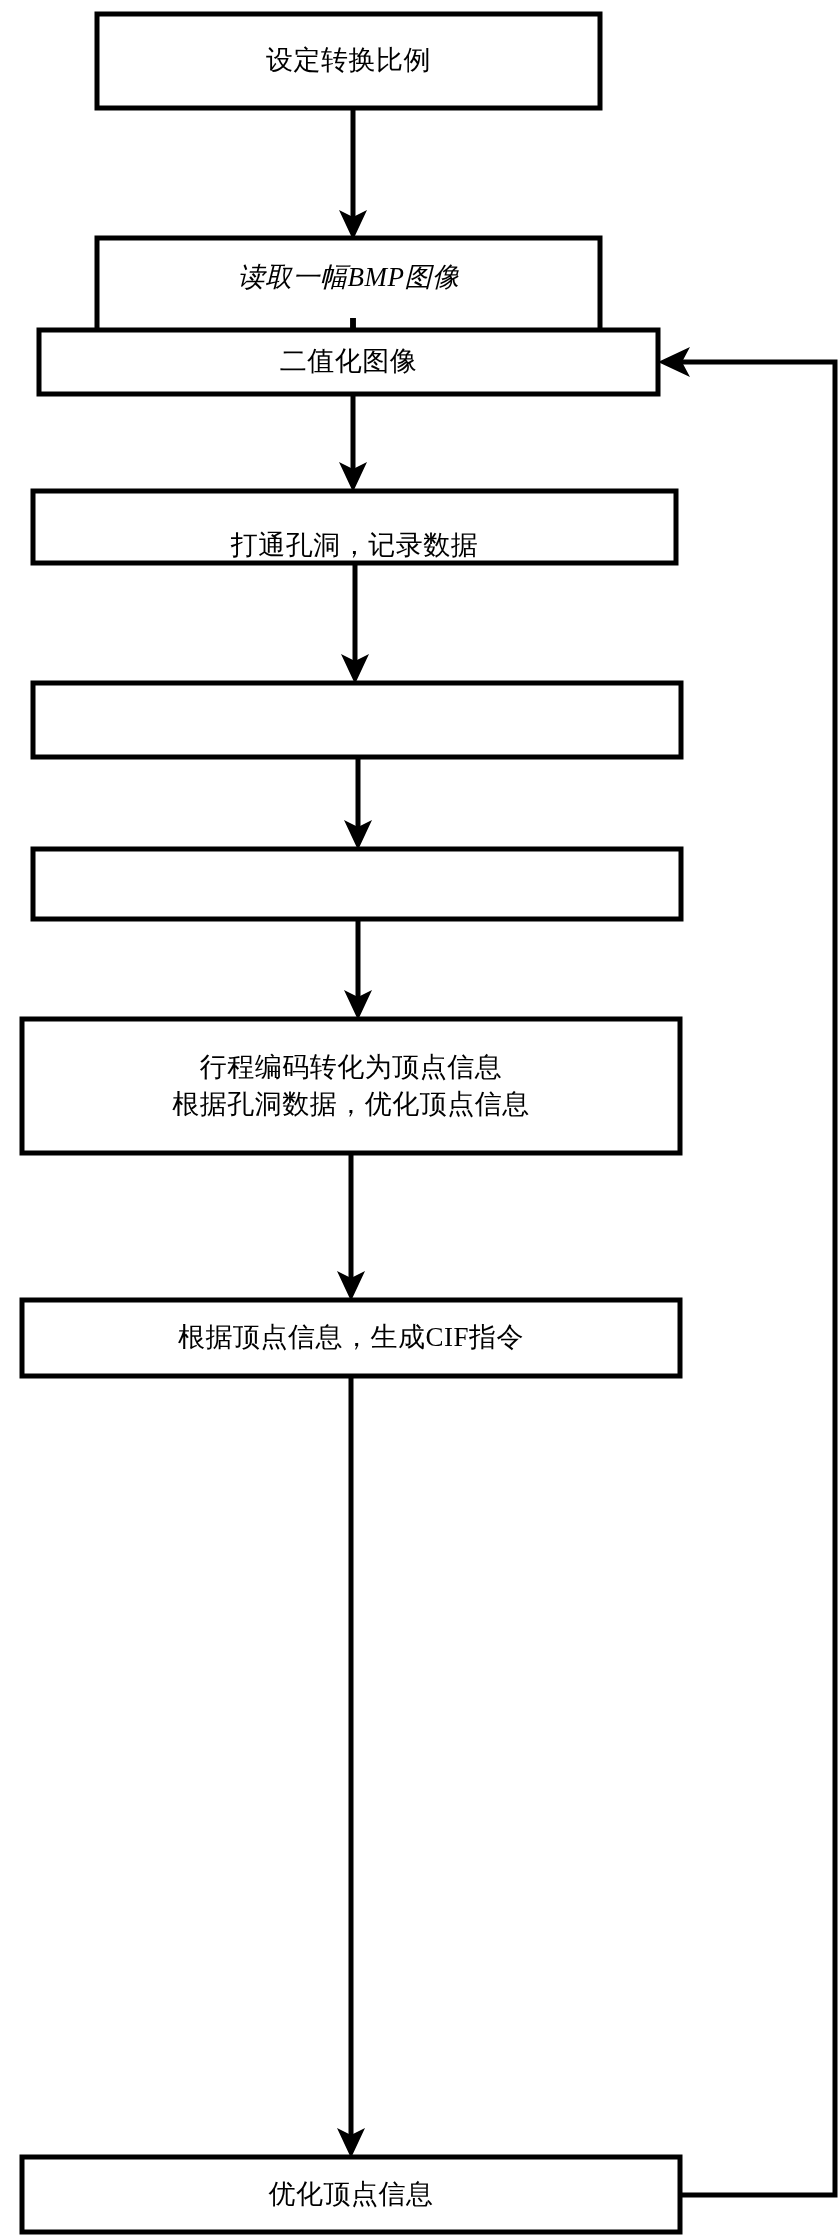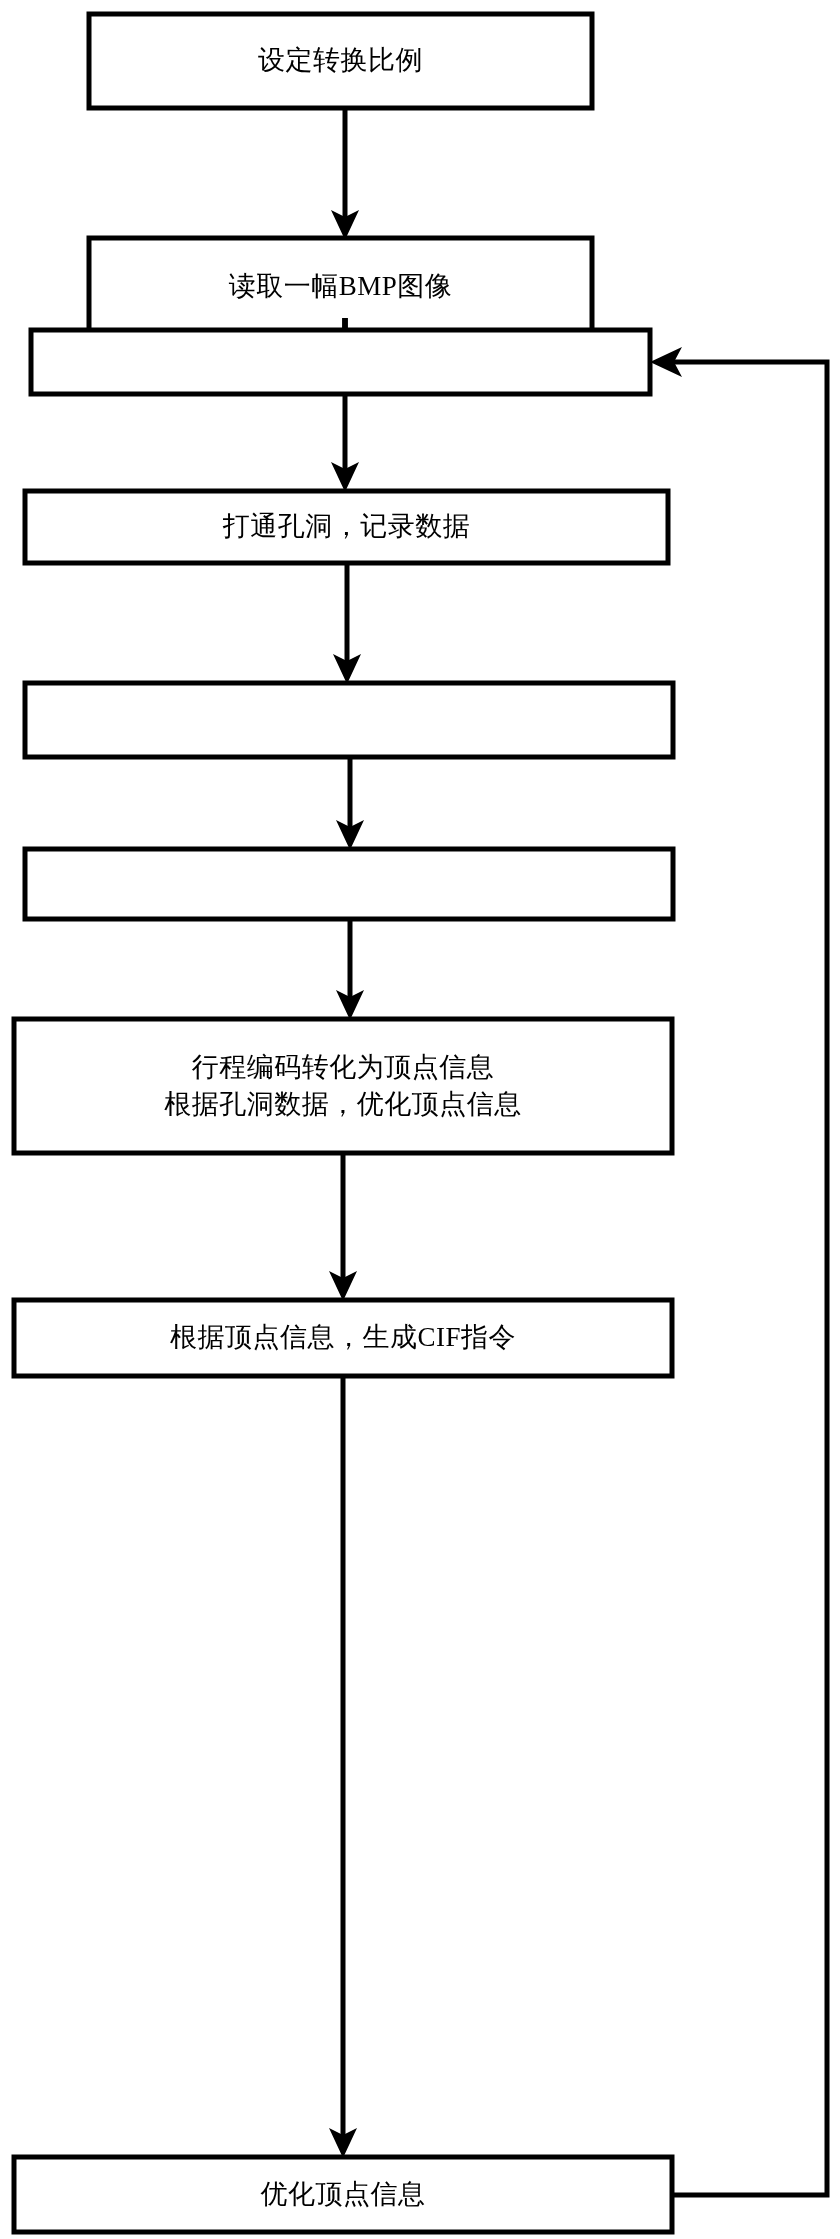--- a/index.html
+++ b/index.html
@@ -11,20 +11,21 @@
     width: 840px;
     height: 2239px;
     font-family: "Liberation Serif", "DejaVu Serif", serif;
     overflow: hidden;
   }
   #flow-root {
     position: relative;
     width: 685px;
     height: 2239px;
     background: #ffffff;
+    margin-left: 8px;
   }
   #flow-svg {
     position: absolute;
     top: 0;
     left: 0;
     width: 840px;
     height: 2239px;
     display: block;
   }
   .node-box {
@@ -118,26 +119,29 @@
 
     <path class="flow-line" d="M 672 2195 L 827 2195 L 827 362 L 668 362"></path>
     <polygon class="arrow-head" points="650,362 682,347 674,362 682,377"></polygon>
 
   </svg>
 
   <div class="node-label" style="left:89px; top:14px; width:503px; height:94px;">
     <span>设定转换比例</span>
   </div>
 
-  <div class="node-label" style="left:89px; top:240px; width:503px; height:94px;">
+  <div class="node-label" style="left:89px; top:231px; width:503px; height:94px;font-style:italic;">
     <span>读取一幅BMP图像</span>
   </div>
 
+  <div class="node-label" style="left:31px; top:330px; width:619px; height:64px;">
+    <span>二值化图像</span>
+  </div>
 
-  <div class="node-label" style="left:25px; top:491px; width:643px; height:72px;">
+  <div class="node-label" style="left:25px; top:491px; width:643px; height:72px;justify-content:flex-end;">
     <span>打通孔洞，记录数据</span>
   </div>
 
 
 
   <div class="node-label" style="left:14px; top:1300px; width:658px; height:76px;">
     <span>根据顶点信息，生成CIF指令</span>
   </div>
 
   <div class="node-label" style="left:14px; top:1019px; width:658px; height:134px;">

